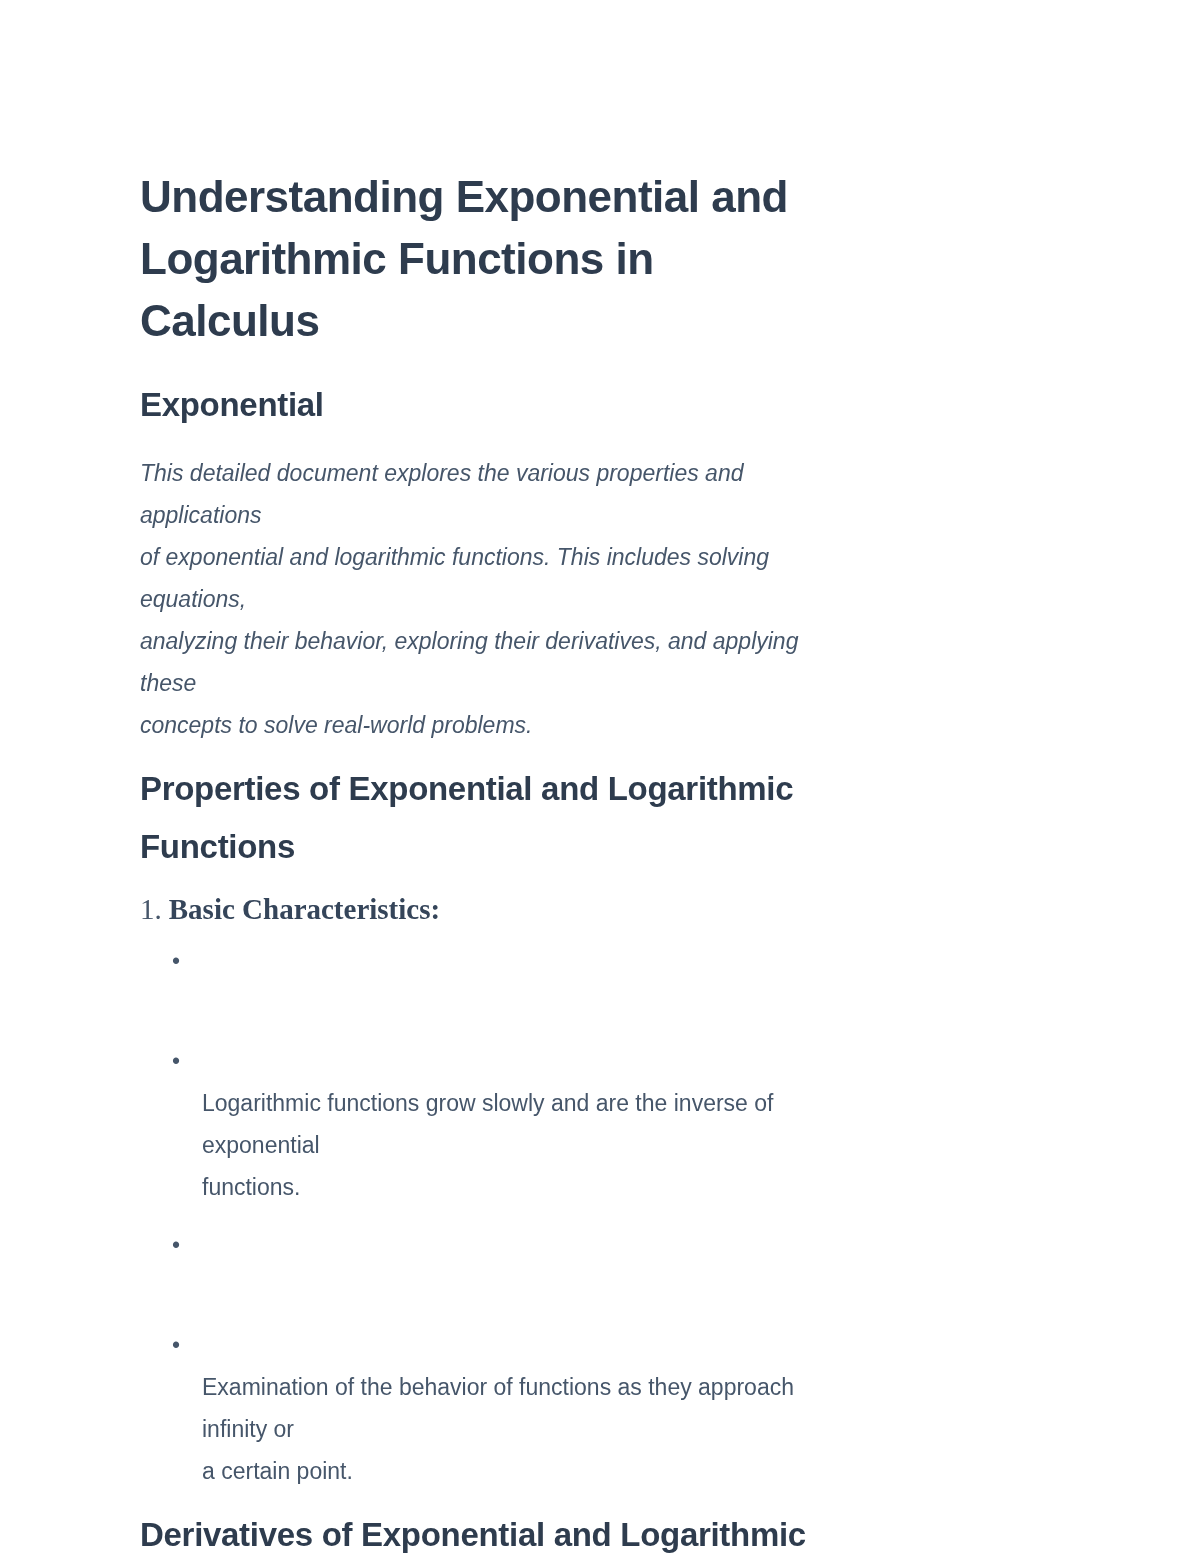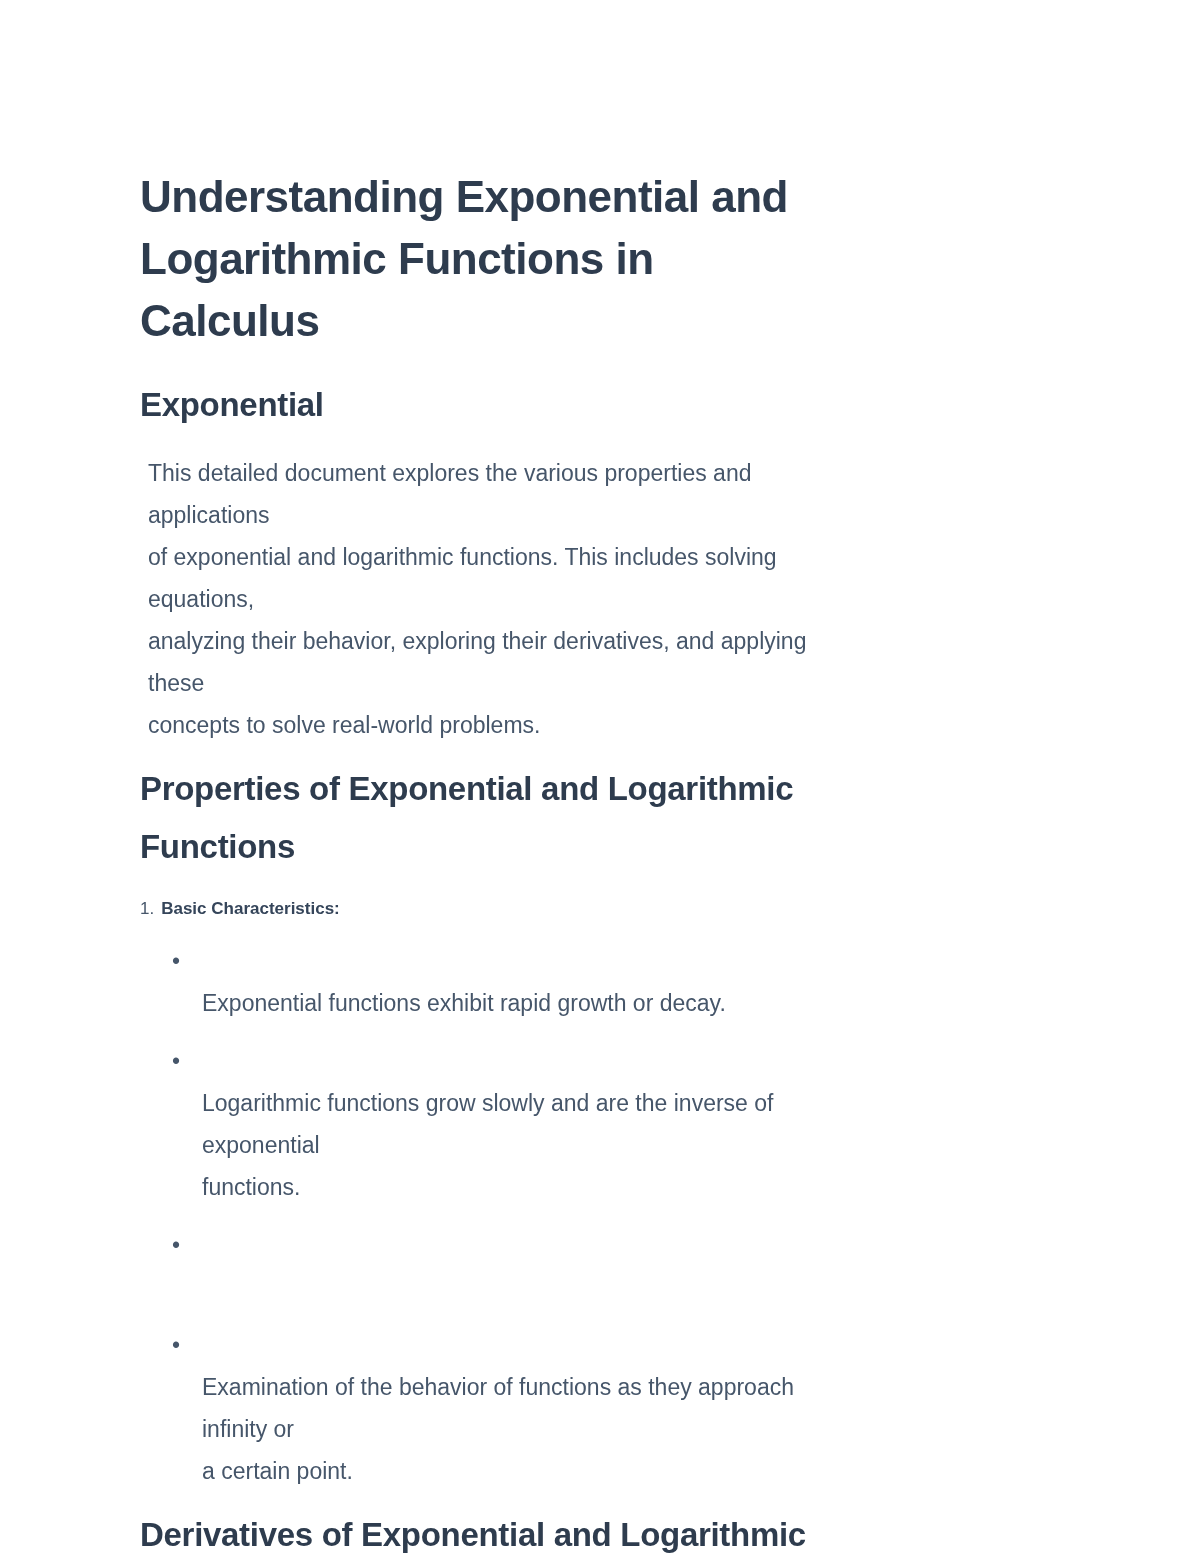--- a/index.html
+++ b/index.html
@@ -33,31 +33,33 @@
   .section-heading {
     margin: 14px 0 18px 0;
     font-size: 33px;
     line-height: 58px;
     font-weight: 700;
     letter-spacing: -0.3px;
     color: #2e3c4e;
     white-space: pre-line;
   }
   .body-paragraph {
-    margin: 8px;
+    margin: 0;
     font-size: 23px;
     line-height: 42px;
     font-weight: 400;
     color: #46566a;
     white-space: pre-line;
+    font-style: italic;
   }
   .num-item {
     margin: 18px 0 0 0;
-    font-size: 17px;
+    font-size: 29px;
     line-height: 30px;
+    font-family: Liberation Serif, serif;
   }
   .num-item .num {
     font-weight: 400;
     color: #46566a;
     margin-right: 7px;
   }
   .num-item .label {
     font-weight: 700;
     color: #35455a;
   }
@@ -97,21 +99,21 @@
 concepts to solve real-world problems.</p>
 
     <h2 class="section-heading">Properties of Exponential and Logarithmic
 Functions</h2>
 
     <div class="num-item">
       <span class="num">1.</span><span class="label">Basic Characteristics:</span>
     </div>
 
     <div class="bullet">
-      <span class="dot">•</span><span>Exponential functions exhibit rapid growth or decay.</span>
+      <span class="dot">•</span>
     </div>
 
     <div class="bullet">
       <span class="dot">•</span><span>Logarithmic functions grow slowly and are the inverse of exponential
 functions.</span>
     </div>
 
 
     <div class="bullet">
       <span class="dot">•</span>

